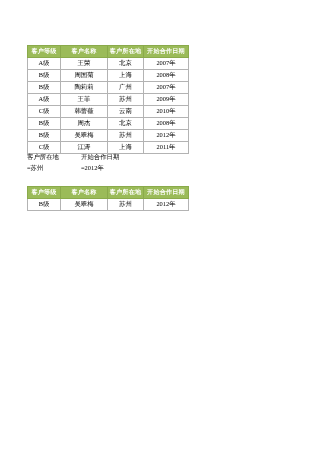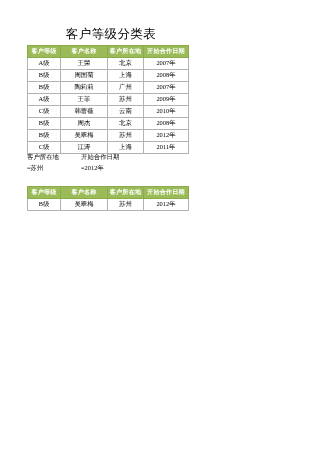--- a/index.html
+++ b/index.html
@@ -94,21 +94,20 @@
     white-space: nowrap;
   }
   .criteria-cell.col-a { width: 54px; }
   .criteria-cell.col-b { width: 60px; }
 </style>
 </head>
 <body>
 
 <div class="sheet">
 
-  <div class="title">客户等级分类表</div>
 
   <table class="grid main">
     <colgroup>
       <col class="c0">
         <col class="c1">
         <col class="c2">
         <col class="c3">
     </colgroup>
     <thead>
       <tr>

